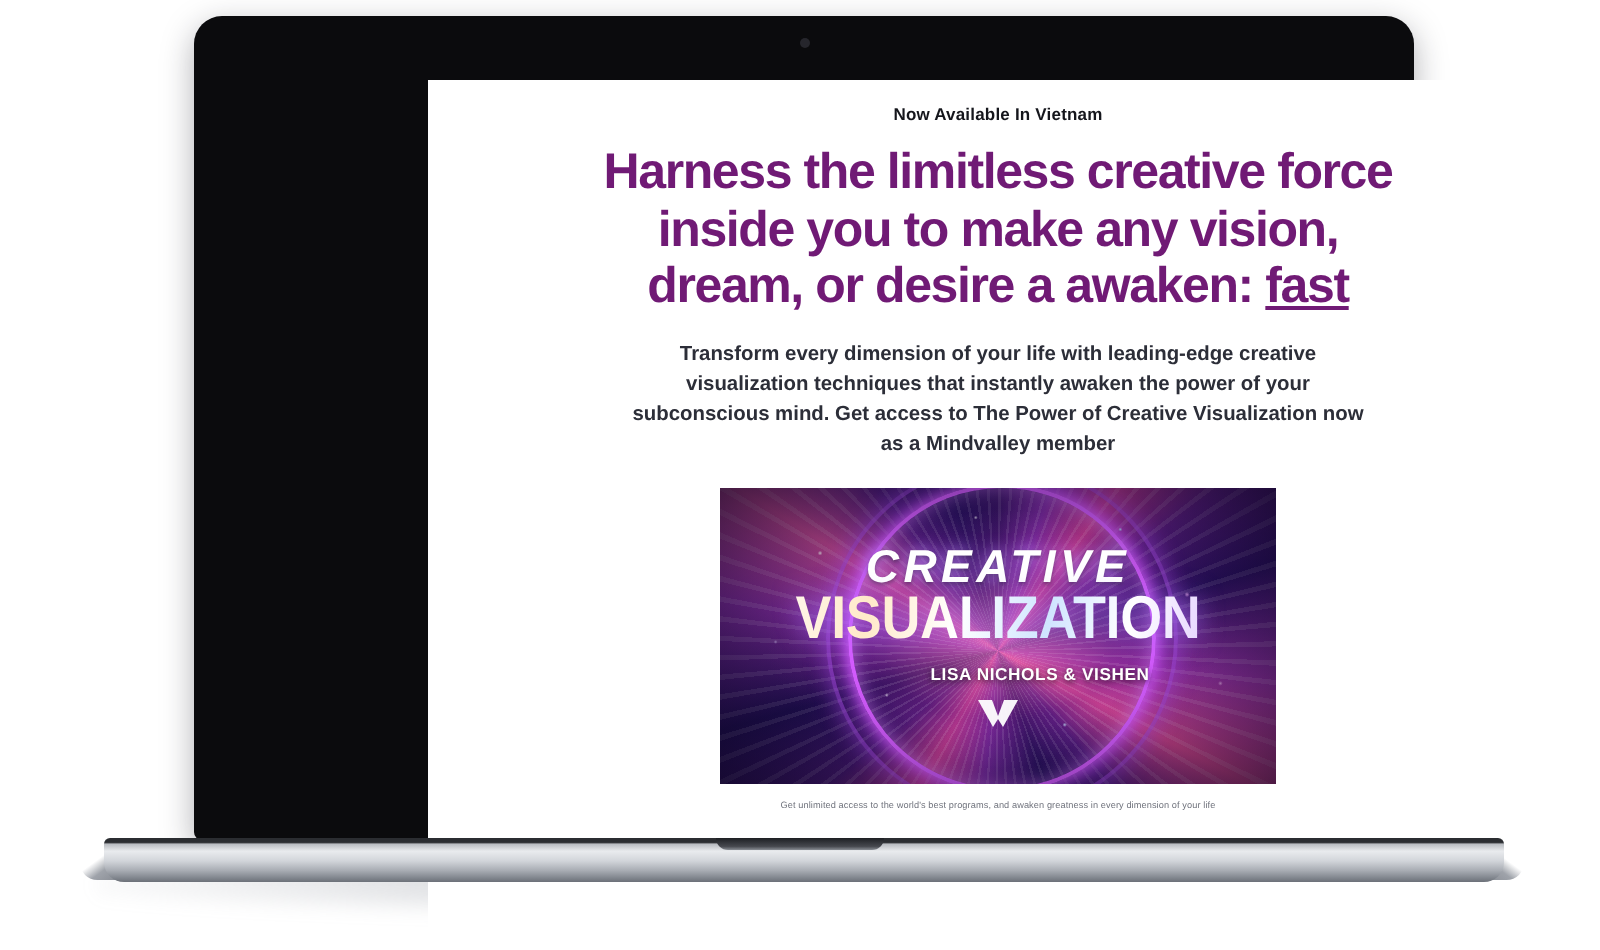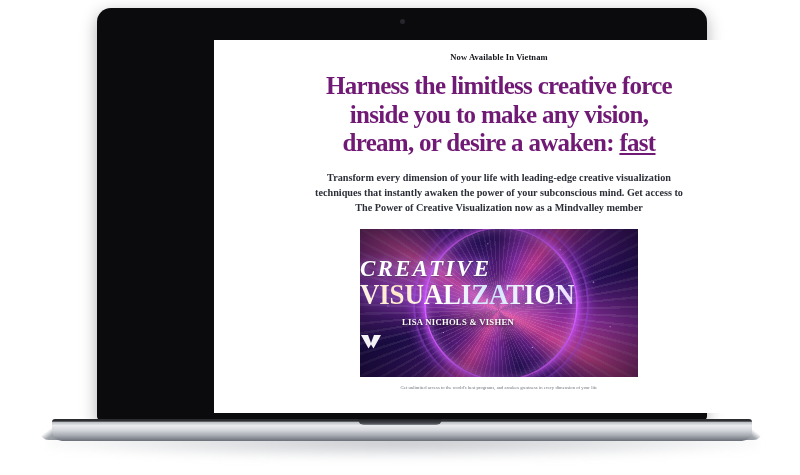--- a/index.html
+++ b/index.html
@@ -56,24 +56,23 @@
     border-radius: 50%;
     background: #26262c;
   }
 
   
   #browser-screen {
     position: absolute;
     left: 117px;
     top: 32px;
     width: 570px;
-    height: 373px;
+    height: 435px;
     background: #ffffff;
     overflow: hidden;
-    font-family: Liberation Serif, serif;
   }
 
   
   #laptop-base {
     position: absolute;
     left: 52px;
     top: 419px;
     width: 700px;
     height: 22px;
     background: linear-gradient(to bottom,
@@ -222,21 +221,21 @@
       radial-gradient(1.1px 1.1px at 62% 80%, rgba(200,240,255,0.7), transparent),
       radial-gradient(1px 1px at 46% 10%, rgba(255,255,255,0.7), transparent),
       radial-gradient(1.2px 1.2px at 90% 66%, rgba(255,210,255,0.6), transparent),
       radial-gradient(1px 1px at 10% 52%, rgba(220,200,255,0.6), transparent);
   }
   .artwork-text {
     position: absolute;
     inset: 0;
     display: flex;
     flex-direction: column;
-    align-items: flex-start;
+    align-items: center;
     justify-content: center;
     z-index: 4;
   }
   #artwork-title-1 {
     font-size: 23px;
     font-style: italic;
     font-weight: bold;
     letter-spacing: 2.2px;
     color: #ffffff;
     text-shadow: 0 0 8px rgba(190,140,255,0.9), 0 1px 2px rgba(0,0,0,0.5);

